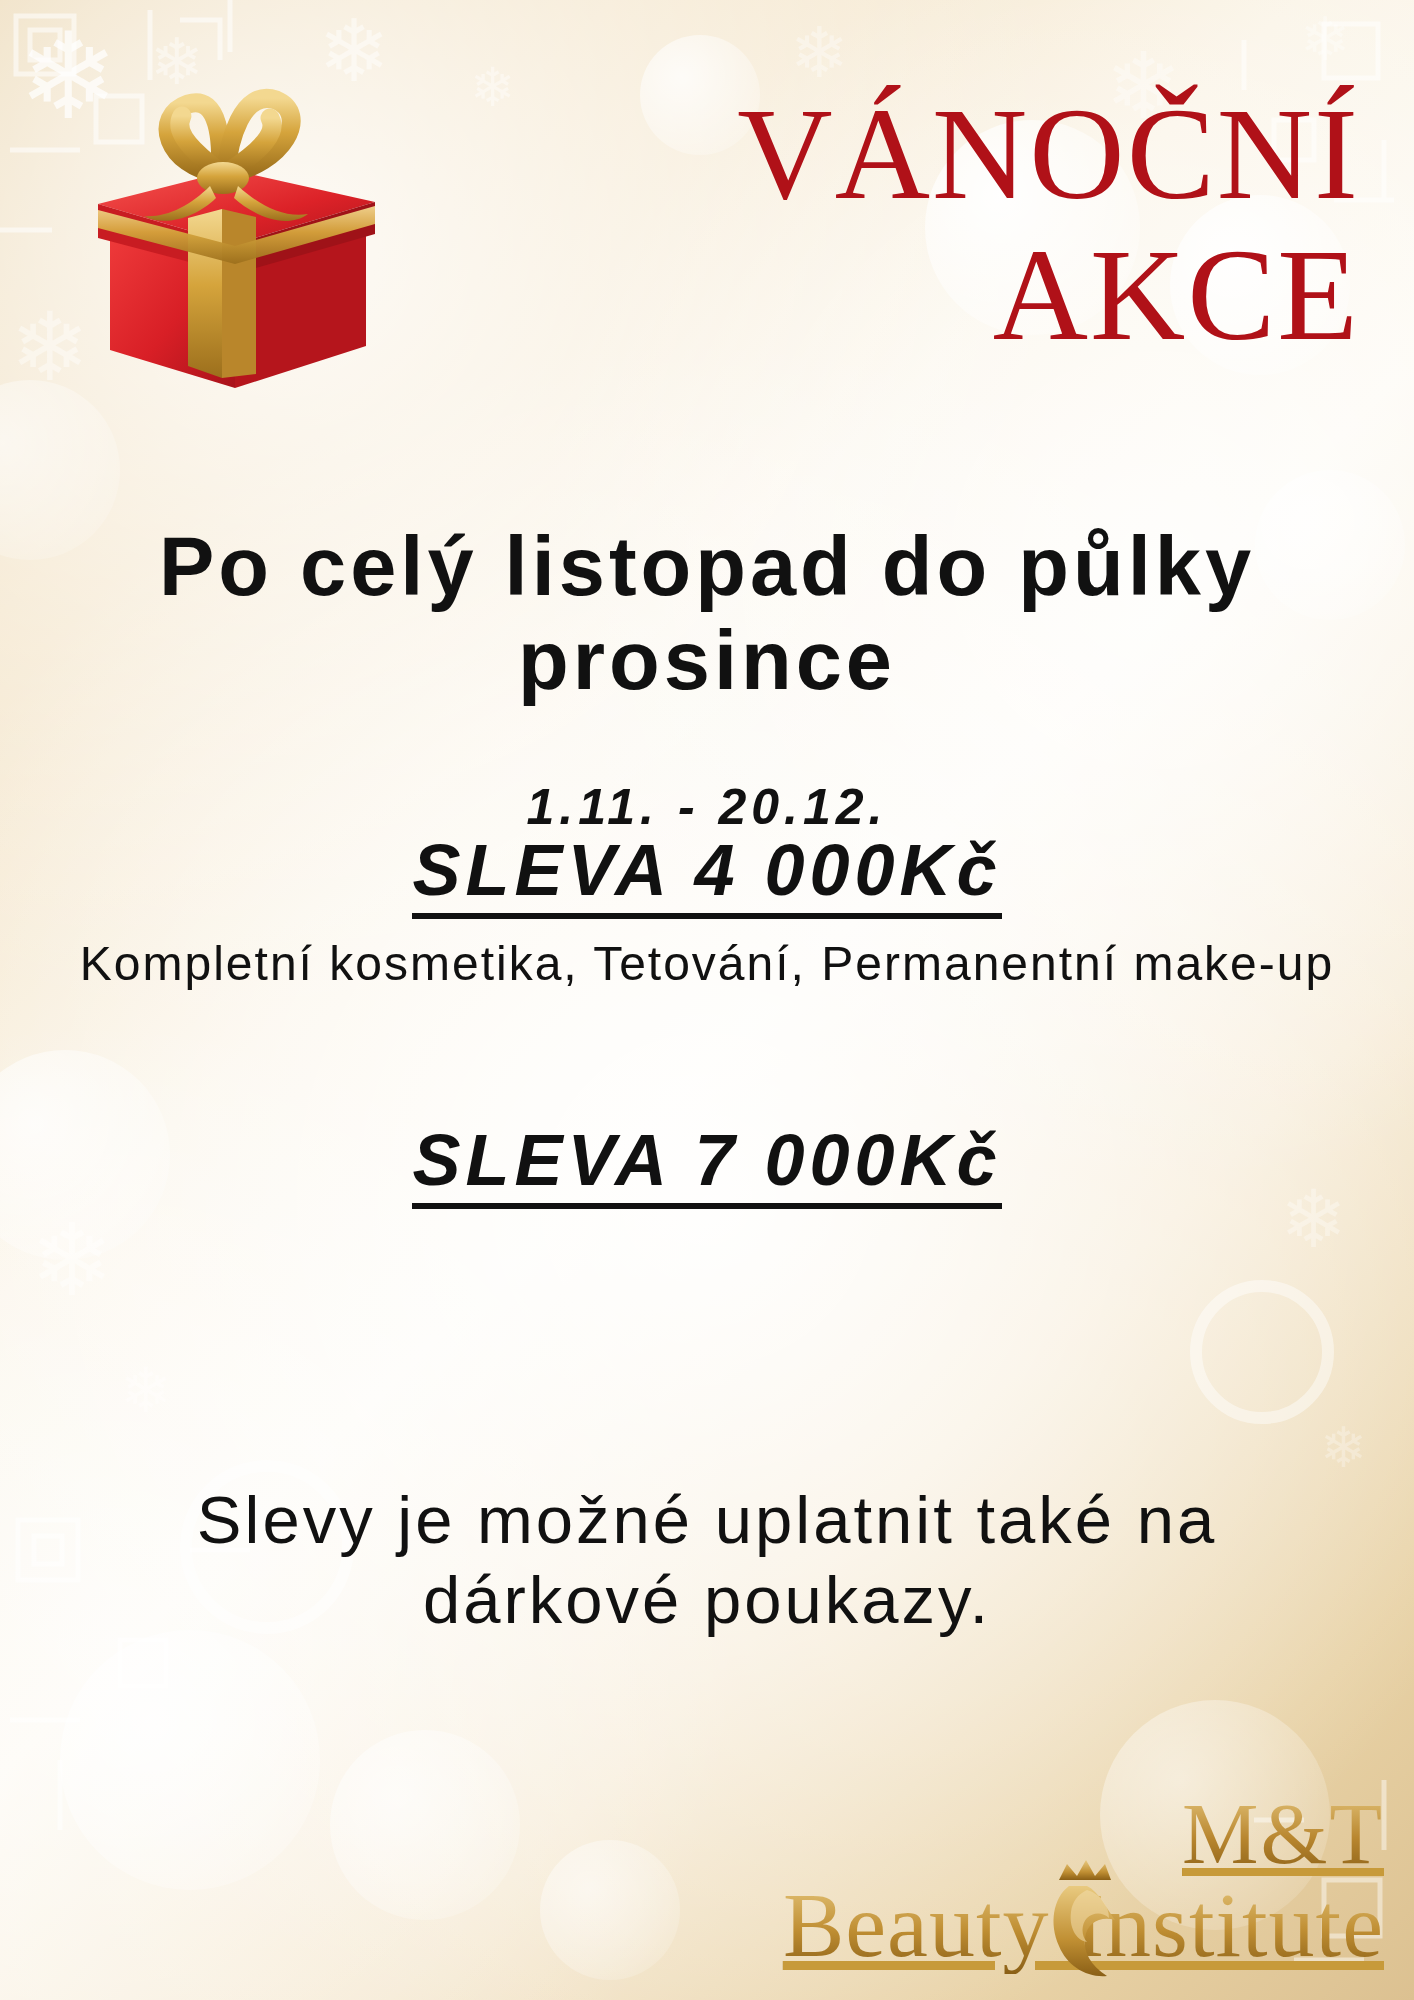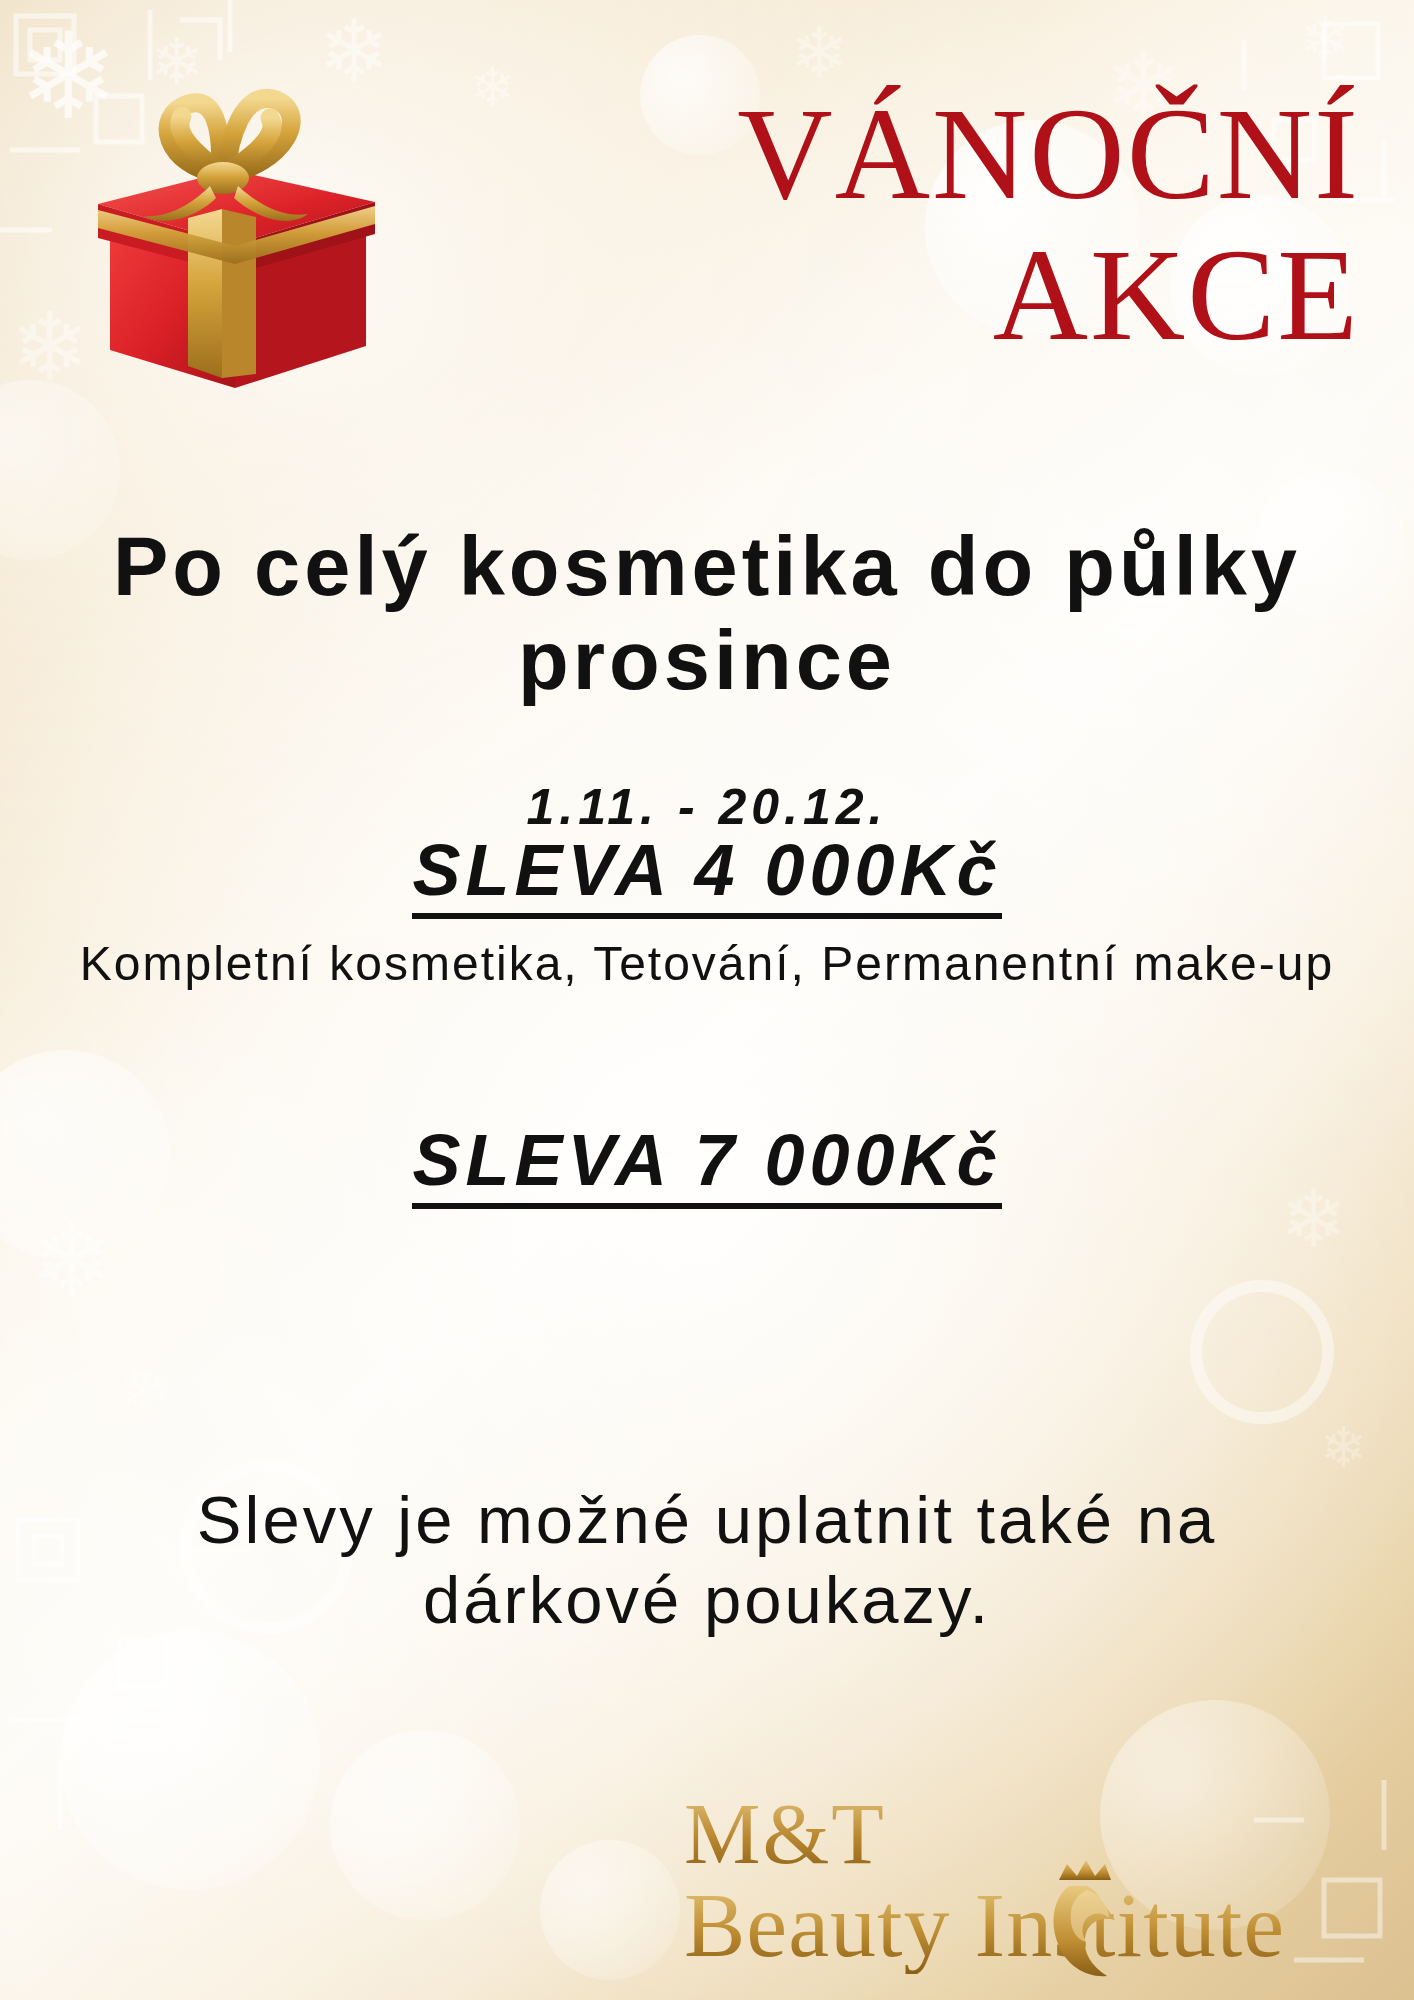--- a/index.html
+++ b/index.html
@@ -154,22 +154,23 @@
     letter-spacing: 3px;
     line-height: 1.2;
   }
 
   
   .logo {
     position: absolute;
     right: 30px;
     bottom: 26px;
     width: 700px;
-    text-align: left;
+    text-align: right;
     color: #c79a3a;
+    text-decoration: underline;
   }
   .logo-mt {
     font-family: "Liberation Serif", serif;
     font-size: 86px;
     line-height: 1;
     letter-spacing: 2px;
     background: linear-gradient(180deg, #e4c378 0%, #b8862f 55%, #8c6118 100%);
     -webkit-background-clip: text;
     background-clip: text;
     color: transparent;
@@ -299,21 +300,21 @@
 
       <path d="M140 108 C120 128 96 140 74 138 C96 150 128 138 146 120 Z" fill="url(#goldG)"></path>
       <path d="M168 108 C190 128 214 140 238 136 C216 152 184 138 164 120 Z" fill="url(#goldG)"></path>
     </svg>
 
     <div class="title-block">
       <div class="title-main">VÁNOČNÍ</div>
       <div class="title-sub">AKCE</div>
     </div>
 
-    <div class="headline">Po celý kosmetika do půlky prosince</div>
+    <div class="headline">Po celý listopad do půlky prosince</div>
 
     <div class="dates">1.11. - 20.12.</div>
 
     <div class="offer offer-1">
       <div class="offer-title">SLEVA 4 000Kč</div>
       <div class="offer-desc">Kompletní kosmetika, Tetování, Permanentní make-up</div>
     </div>
 
     <div class="offer offer-2">
       <div class="offer-title">SLEVA 7 000Kč</div>

